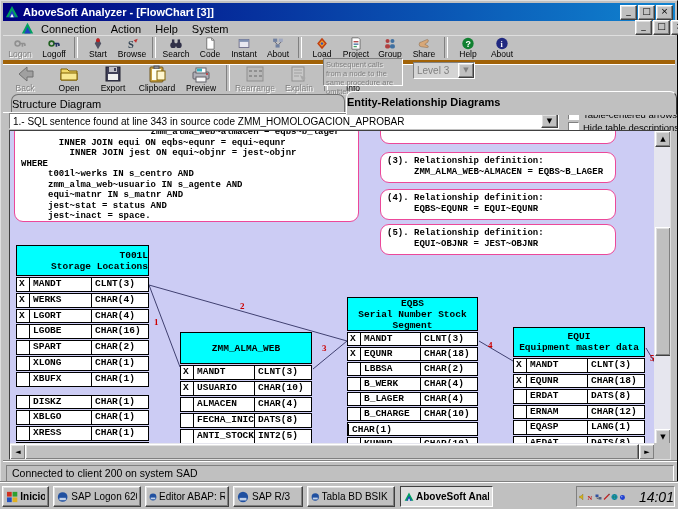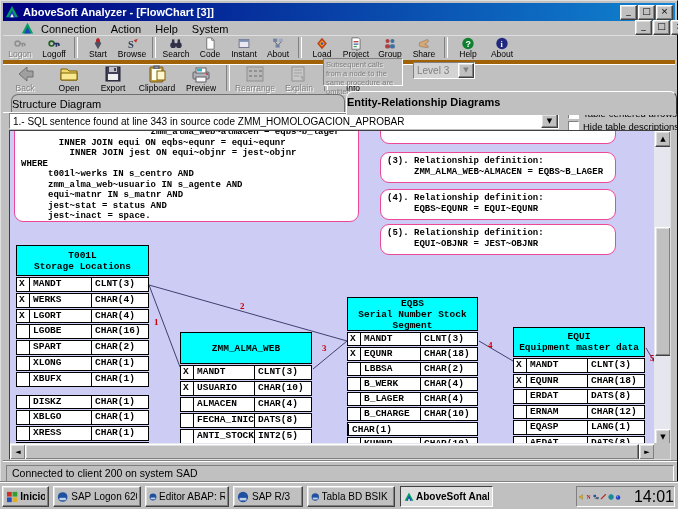--- a/index.html
+++ b/index.html
@@ -43,21 +43,21 @@
   .tab1{position:absolute;left:8px;top:3px;width:332px;height:18px;border:1px solid #707070;border-bottom:none;
         border-radius:7px 7px 0 0;text-align:left;line-height:18px;font-size:11px;background:#c0c0c0;}
   .tab2{position:absolute;left:343px;top:0px;width:329px;height:22px;border:1px solid;border-color:#fff #404040 #c0c0c0 #fff;
         border-radius:7px 7px 0 0;line-height:20px;font-weight:bold;font-size:11px;background:#c0c0c0;z-index:2;}
   .tabpage{left:2px;top:111px;width:674px;height:348px;background:#c0c0c0;border-top:1px solid #fff;}
   
   .sqlcombo{left:8px;top:112px;width:550px;height:16px;background:#fff;display:flex;align-items:center;box-sizing:border-box;}
   .sqlcombo .v{flex:1;font-size:10px;white-space:nowrap;overflow:hidden;padding-left:3px;}
   .sqlcombo .ar{width:15px;height:12px;background:#c0c0c0;text-align:center;font-size:7px;line-height:12px;font-family:"DejaVu Sans",sans-serif;}
   .opts{left:567px;top:107px;width:110px;}
-  .opt{display:flex;align-items:flex-start;height:12px;margin-bottom:1px;}
+  .opt{display:flex;align-items:center;height:12px;margin-bottom:1px;}
   .cb{width:9px;height:9px;background:#fff;margin-right:4px;flex:0 0 auto;}
   .opt .ol{font-size:9.5px;white-space:nowrap;}
   
   .pane{left:8px;top:129px;width:660px;height:328px;background:#ccccf4;overflow:hidden;
         border:1px solid;border-color:#404040 #dfdfdf #dfdfdf #404040;box-sizing:content-box;}
   .pane .in{position:absolute;left:0;top:0;width:660px;height:328px;}
   .rbox{position:absolute;background:#fff;border:1px solid #ec4899;border-radius:9px;}
   .rbox pre{margin:0;padding:3px 6px;font-family:"Liberation Mono",monospace;font-weight:bold;font-size:9px;line-height:10.5px;white-space:pre;}
   .sqlpre{margin:0;padding:4px 6px;font-family:"Liberation Mono",monospace;font-weight:bold;font-size:9px;line-height:9.7px;white-space:pre;}
   .dtable{position:absolute;font-family:"Liberation Mono",monospace;font-weight:bold;}
@@ -76,21 +76,21 @@
   .corner{position:absolute;background:#c0c0c0;}
   
   .statusbar{left:2px;top:459px;width:674px;height:22px;background:#c0c0c0;border-top:1px solid #808080;box-shadow:0 1px 0 #fff inset;}
   .statuscell{position:absolute;left:3px;top:4px;width:668px;height:28px;font-size:10.5px;line-height:14px;padding-left:5px;box-sizing:border-box;}
   .taskbar{left:0;top:482px;width:678px;height:27px;background:#c0c0c0;border-top:1px solid #fff;box-shadow:0 -1px 0 #808080;}
   .tkbtn{position:absolute;top:3px;height:21px;background:#c0c0c0;display:flex;align-items:center;padding:0 3px;
          box-sizing:border-box;font-size:10px;white-space:nowrap;overflow:hidden;}
   .tkbtn .tl{overflow:hidden;white-space:nowrap;}
   .tkbtn.pressed{border-color:#404040 #fff #fff #404040;box-shadow:none;background:#dfdfdf;font-weight:bold;}
   .tray{position:absolute;top:3px;left:576px;width:99px;height:21px;display:flex;align-items:center;gap:1px;padding-left:2px;box-sizing:border-box;}
-  .tray .clock{font-size:16px;margin-left:12px;}
+  .tray .clock{font-size:14px;margin-left:12px;font-style:italic;}
   svg{display:block;}
 </style>
 </head>
 <body>
 
 <div class="abs win">
 
   <div class="abs titlebar">
     <svg width="14" height="14" viewBox="0 0 16 16">
         <polygon points="1,14 8,1 15,14" fill="#00a060"></polygon>
@@ -416,21 +416,21 @@
       <div class="rbox" style="left:370px;top:58px;width:234px;height:29px">
           <pre>(4). Relationship definition:
      EQBS~EQUNR = EQUI~EQUNR</pre>
         </div>
       <div class="rbox" style="left:370px;top:93px;width:234px;height:29px">
           <pre>(5). Relationship definition:
      EQUI~OBJNR = JEST~OBJNR</pre>
         </div>
 
       <div class="dtable" style="left:6px;top:114px;width:133px">
-          <div class="dth" style="height: 31px;">
+          <div class="dth" style="height: 31px; align-items: flex-end;">
             <div>T001L</div>
             <div>Storage Locations</div>
           </div>
           <div class="drow" style="height: 14.8px;">
             <div class="ck">X</div>
             <div class="cf">MANDT</div>
             <div class="ct">CLNT(3)</div>
           </div>
           <div class="drow" style="height: 14.8px;">
             <div class="ck">X</div>

